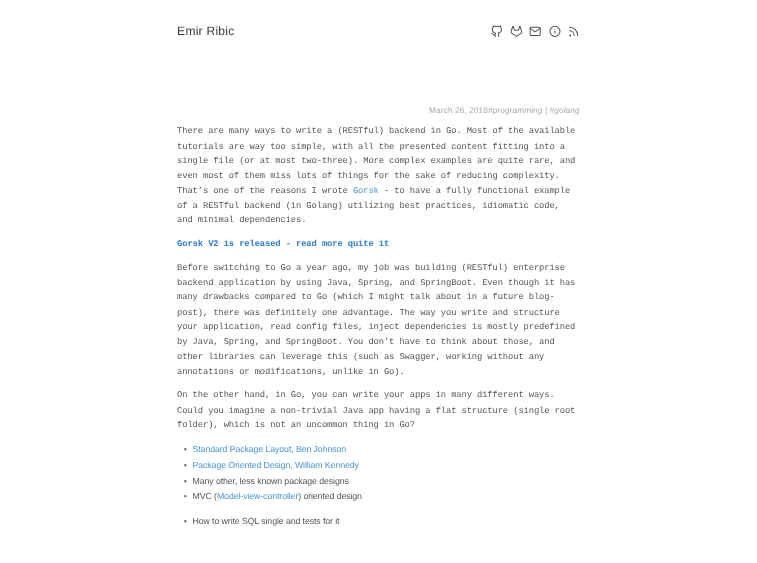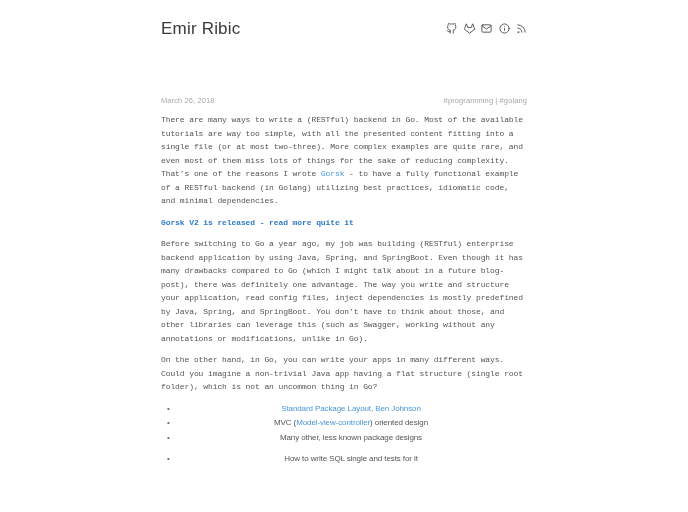--- a/index.html
+++ b/index.html
@@ -8,49 +8,49 @@
     width: 688px; height: 512px; overflow: hidden;
     background: var(--background, #ffffff);
     font-family: "Liberation Sans", sans-serif;
     -webkit-font-smoothing: antialiased;
   }
   .page { width: 366px; margin: 0 auto; padding-top: 21px; }
 
   
   .site-header { display: flex; justify-content: space-between; align-items: center; height: 15px; }
   .site-title {
-    font-size: 17px; color: var(--heading_text, #444); text-decoration: none;
+    font-size: 11px; color: var(--heading_text, #444); text-decoration: none;
     letter-spacing: 0.2px; font-weight: 400;
   }
   .social-icons { display: flex; align-items: center; gap: 6.5px; color: var(--icon, #4f4f4f); }
   .social-icons a { color: inherit; display: block; line-height: 0; }
   .social-icons svg { width: 11px; height: 11px; display: block; stroke: currentColor; fill: none; stroke-width: 2; stroke-linecap: round; stroke-linejoin: round; }
 
   
   .post { margin-top: 60px; }
   .meta-row {
-    display: flex; justify-content: space-between; align-items: baseline;
+    display: flex; justify-content: flex-end; align-items: baseline;
     font-size: 7.5px; color: var(--muted_text, #a8a8a8); letter-spacing: 0.1px;
   }
-  .tags a { color: var(--muted_text, #a0a0a0); text-decoration: none; }
+  .tags a { color: var(--muted_text, #a0a0a0); text-decoration: none; font-style: italic; }
   .tags .sep { white-space: pre; }
   h1.post-title {
     margin: 2px 0 0 0; font-size: 13px; font-weight: 400;
     color: var(--heading_text, #333); letter-spacing: 0.1px;
   }
   p {
     margin: 8px 0; font-size: 8px; line-height: 13.5px;
     color: var(--body_text, #555); letter-spacing: -0.1px; font-family: Liberation Mono, monospace;
   }
   a.lnk { color: var(--link, #4a96d8); text-decoration: none; }
   a.lnk-strong { color: var(--link_strong, #2f7cc6); text-decoration: none; font-weight: 700; }
   ul { margin: 8px 0; padding: 0 0 0 14px; list-style: none; }
   li {
     position: relative; font-size: 8px; line-height: 13.5px; margin-bottom: 1px;
-    color: var(--body_text, #555); letter-spacing: -0.1px; text-align: center;
+    color: var(--body_text, #555); letter-spacing: -0.1px;
   }
   li::before {
     content: "\2022"; position: absolute; left: -8px; top: 0;
     color: #6b6b6b; font-size: 8px;
   }
 </style>
 </head>
 <body>
 
 <div class="page">
@@ -105,22 +105,23 @@
 
     <p><a href="#" class="lnk-strong">Gorsk V2 is released - read more quite it</a></p>
 
     <p>Before switching to Go a year ago, my job was building (RESTful) enterprise backend application by using Java, Spring, and SpringBoot. Even though it has many drawbacks compared to Go (which I might talk about in a future blog-post), there was definitely one advantage. The way you write and structure your application, read config files, inject dependencies is mostly predefined by Java, Spring, and SpringBoot. You don’t have to think about those, and other libraries can leverage this (such as Swagger, working without any annotations or modifications, unlike in Go).</p>
 
     <p>On the other hand, in Go, you can write your apps in many different ways. Could you imagine a non-trivial Java app having a flat structure (single root folder), which is not an uncommon thing in Go?</p>
 
 
     <ul>
       <li><a href="#" class="lnk">Standard Package Layout, Ben Johnson</a></li>
+      <li><a href="#" class="lnk">Package Oriented Design, William Kennedy</a></li>
+      <li><span>Many other, less known package designs</span></li>
       <li><span>MVC (</span><a href="#" class="lnk">Model-view-controller</a><span>) oriented design</span></li>
-      <li><span>Many other, less known package designs</span></li>
     </ul>
 
 
     <ul>
       <li><span>How to write SQL single and tests for it</span></li>
     </ul>
 
   </article>
 </div>
 

